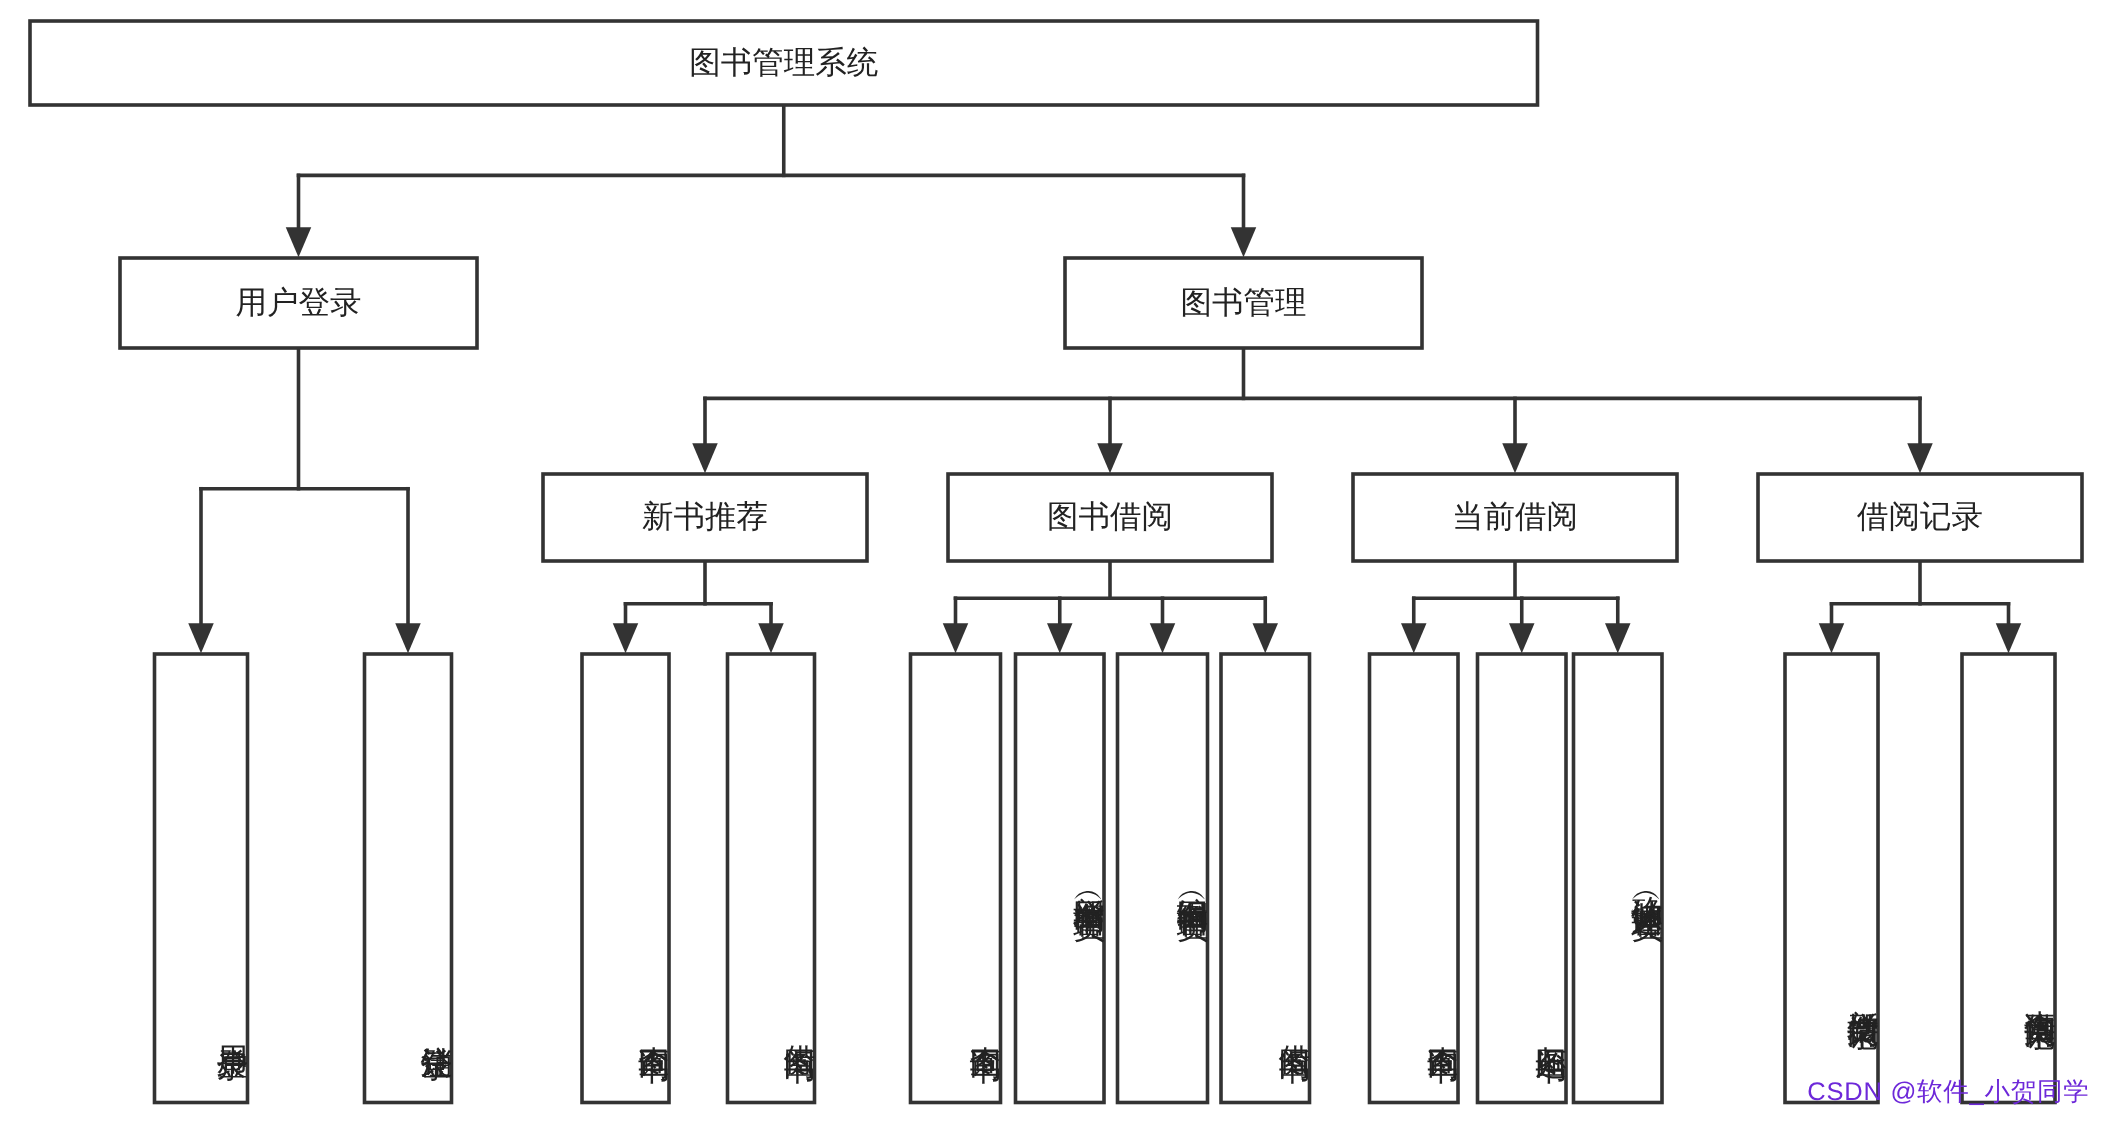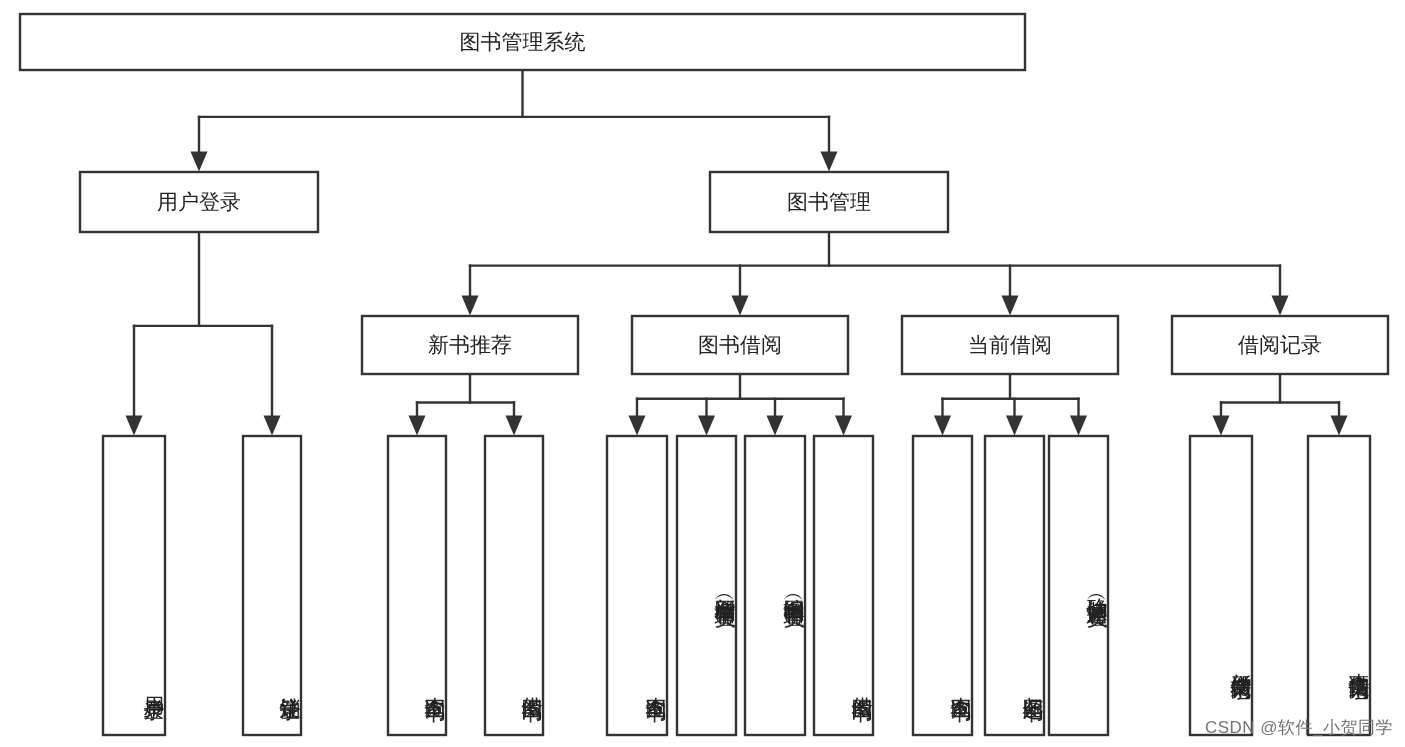--- a/index.html
+++ b/index.html
@@ -60,21 +60,21 @@
     justify-content: center;
     pointer-events: none;
     white-space: nowrap;
   }
   .watermark {
     position: absolute;
     right: 12px;
     bottom: 8px;
     font-family: "Liberation Sans", "DejaVu Sans", sans-serif;
     font-size: 17px;
-    color: #737373;
+    color: #6d28d9;
     letter-spacing: 0.5px;
     user-select: none;
   }
 </style>
 </head>
 <body>
 
 <div id="diagram-root">
 
   <svg id="flow" viewBox="0 0 1405 747">

